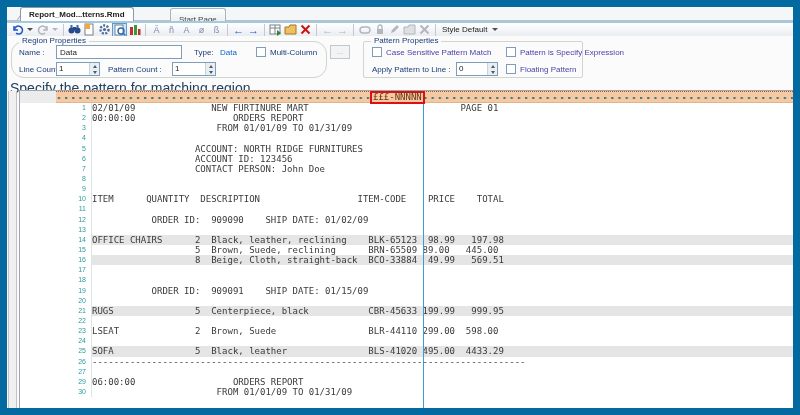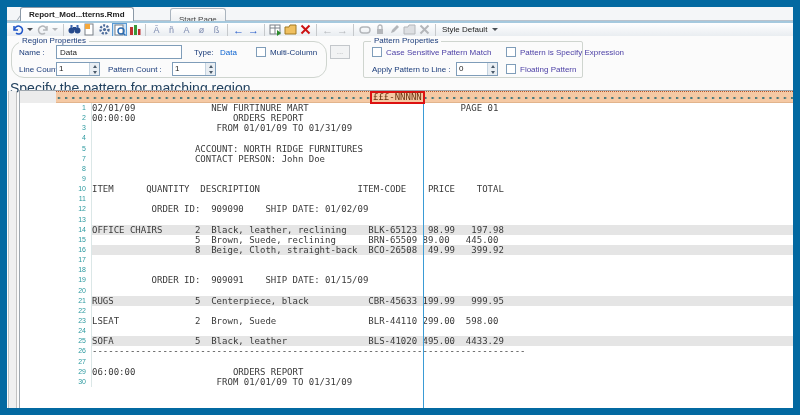--- a/index.html
+++ b/index.html
@@ -290,20 +290,24 @@
   <div class="row">
     <span class="ln">4</span>
     <pre class="lt"></pre>
   </div>
 
   <div class="row">
     <span class="ln">5</span>
     <pre class="lt">                   ACCOUNT: NORTH RIDGE FURNITURES</pre>
   </div>
 
+  <div class="row">
+    <span class="ln">6</span>
+    <pre class="lt">                   ACCOUNT ID: 123456</pre>
+  </div>
 
   <div class="row">
     <span class="ln">7</span>
     <pre class="lt">                   CONTACT PERSON: John Doe</pre>
   </div>
 
   <div class="row">
     <span class="ln">8</span>
     <pre class="lt"></pre>
   </div>
@@ -338,21 +342,21 @@
     <pre class="lt">OFFICE CHAIRS      2  Black, leather, reclining    BLK-65123  98.99   197.98</pre>
   </div>
 
   <div class="row">
     <span class="ln">15</span>
     <pre class="lt">                   5  Brown, Suede, reclining      BRN-65509 89.00   445.00</pre>
   </div>
 
   <div class="row hl">
     <span class="ln">16</span>
-    <pre class="lt">                   8  Beige, Cloth, straight-back  BCO-26508  49.99   399.92</pre>
+    <pre class="lt">                   8  Beige, Cloth, straight-back  BCO-33884  49.99   569.51</pre>
   </div>
 
   <div class="row">
     <span class="ln">17</span>
     <pre class="lt"></pre>
   </div>
 
   <div class="row">
     <span class="ln">18</span>
     <pre class="lt"></pre>

